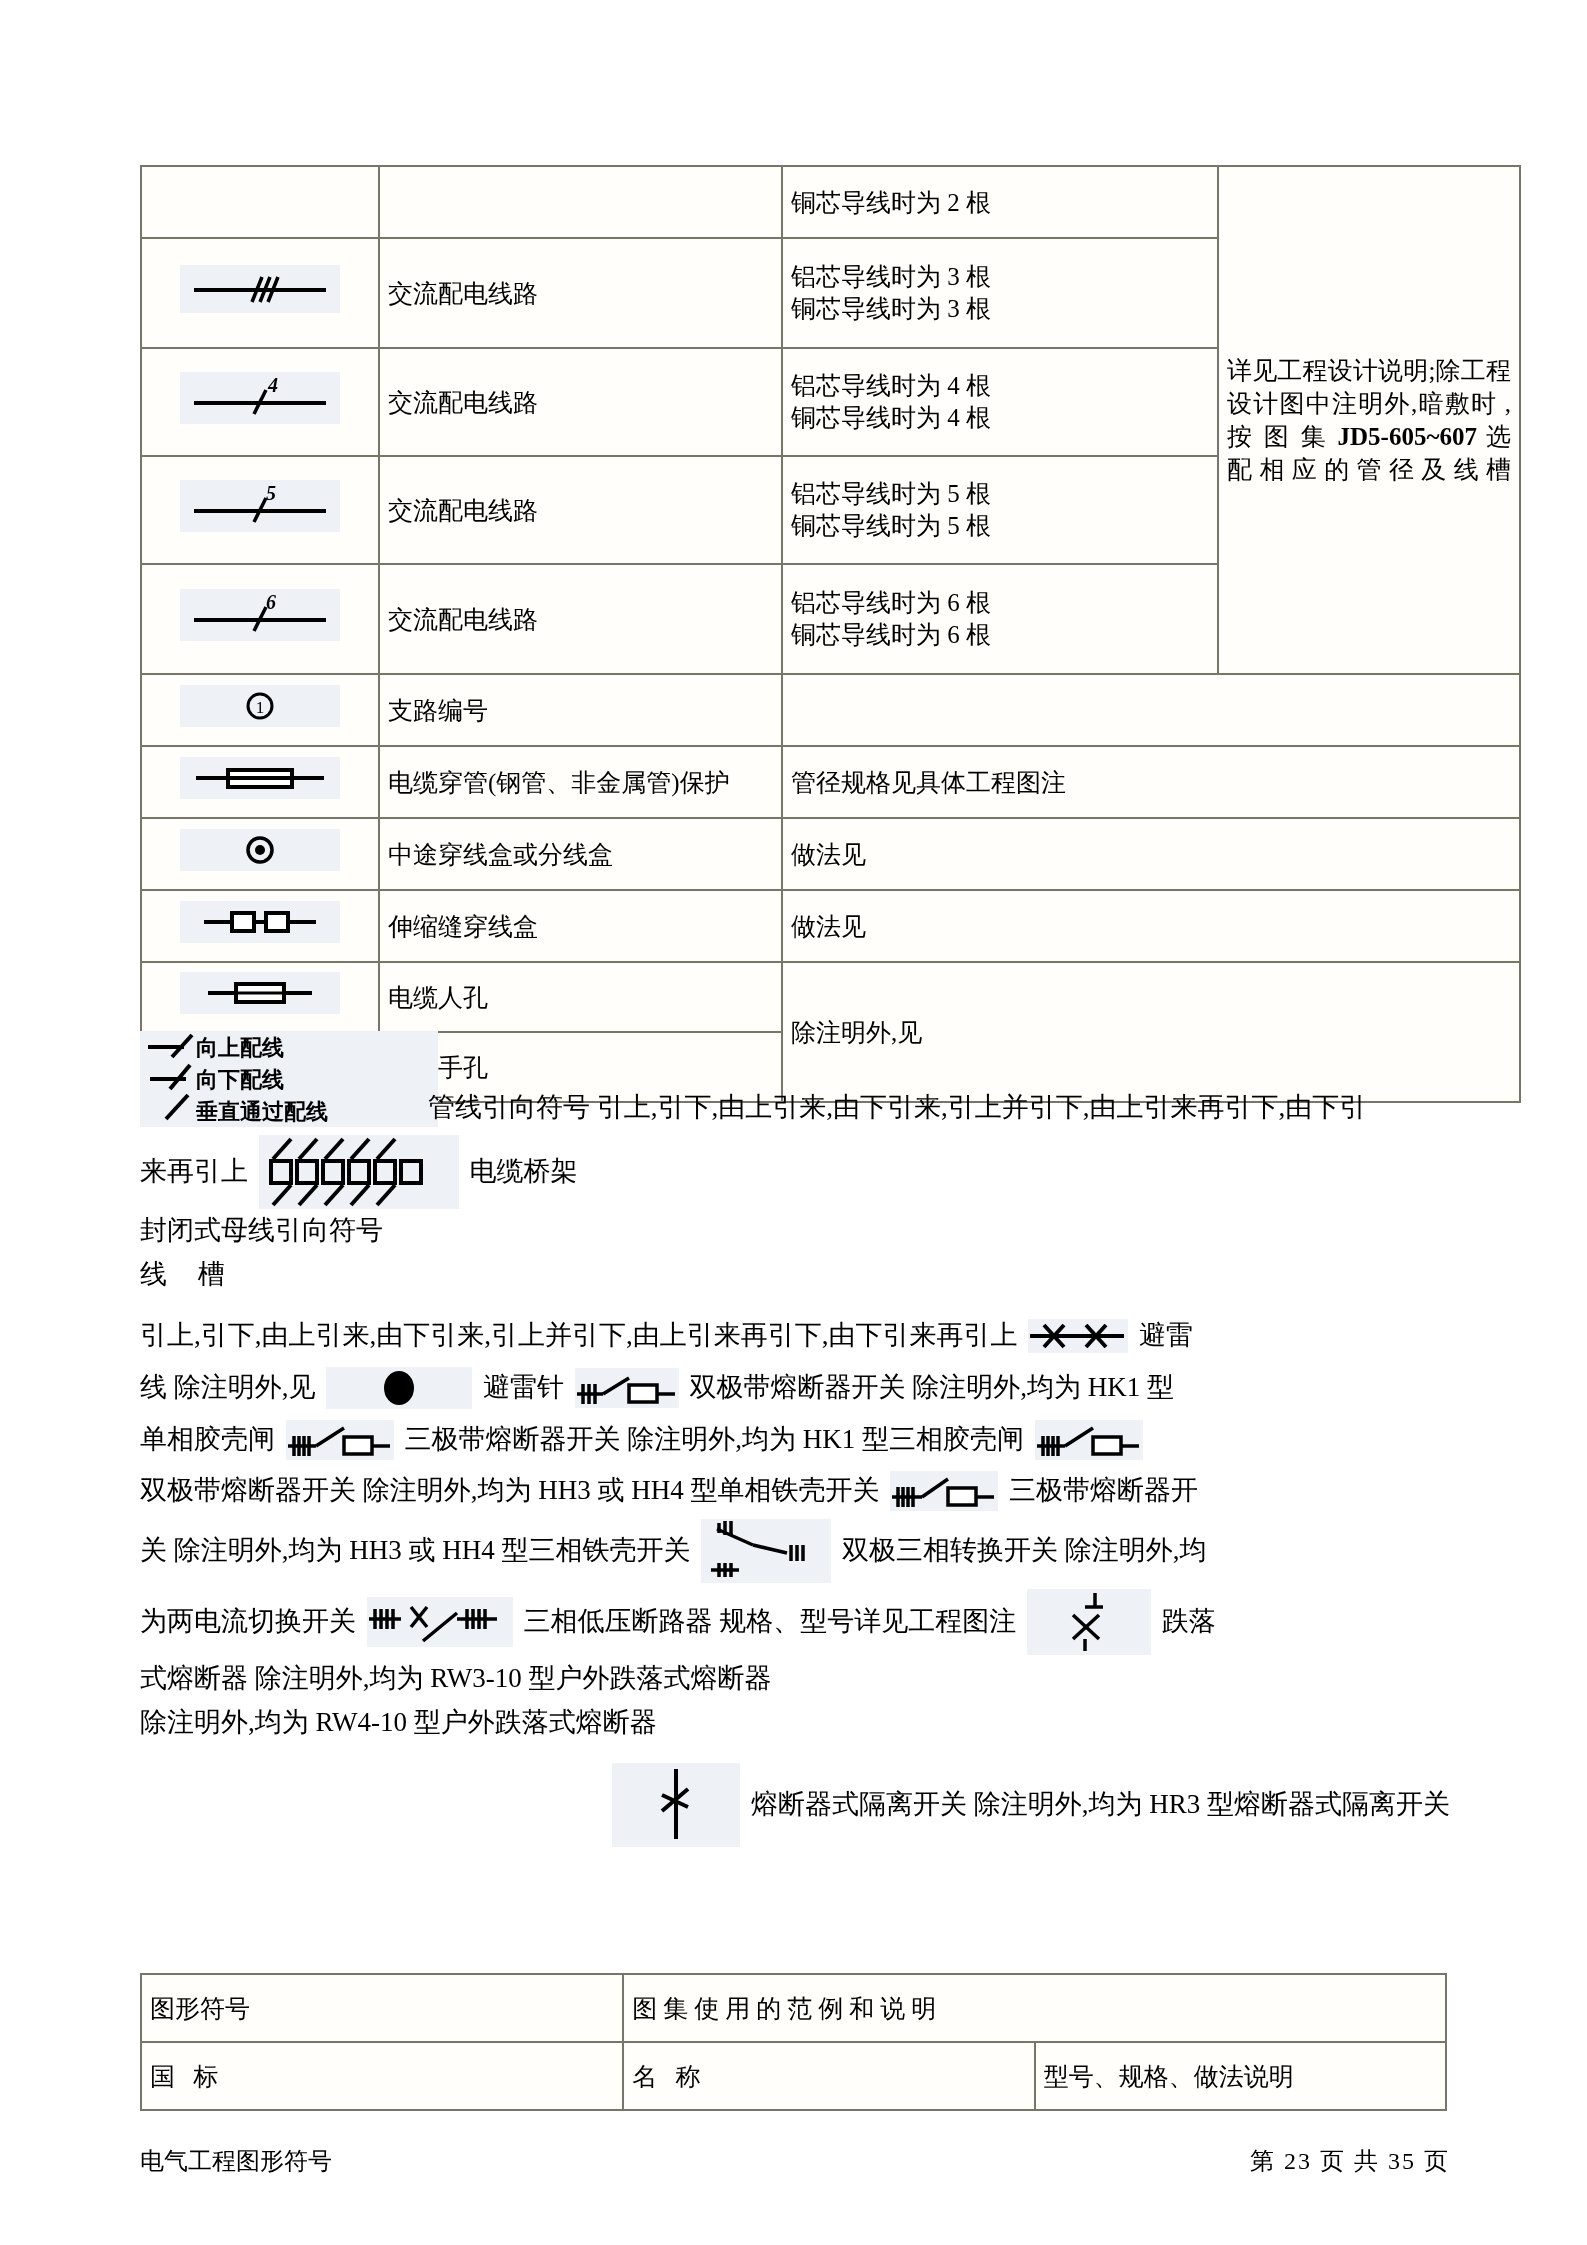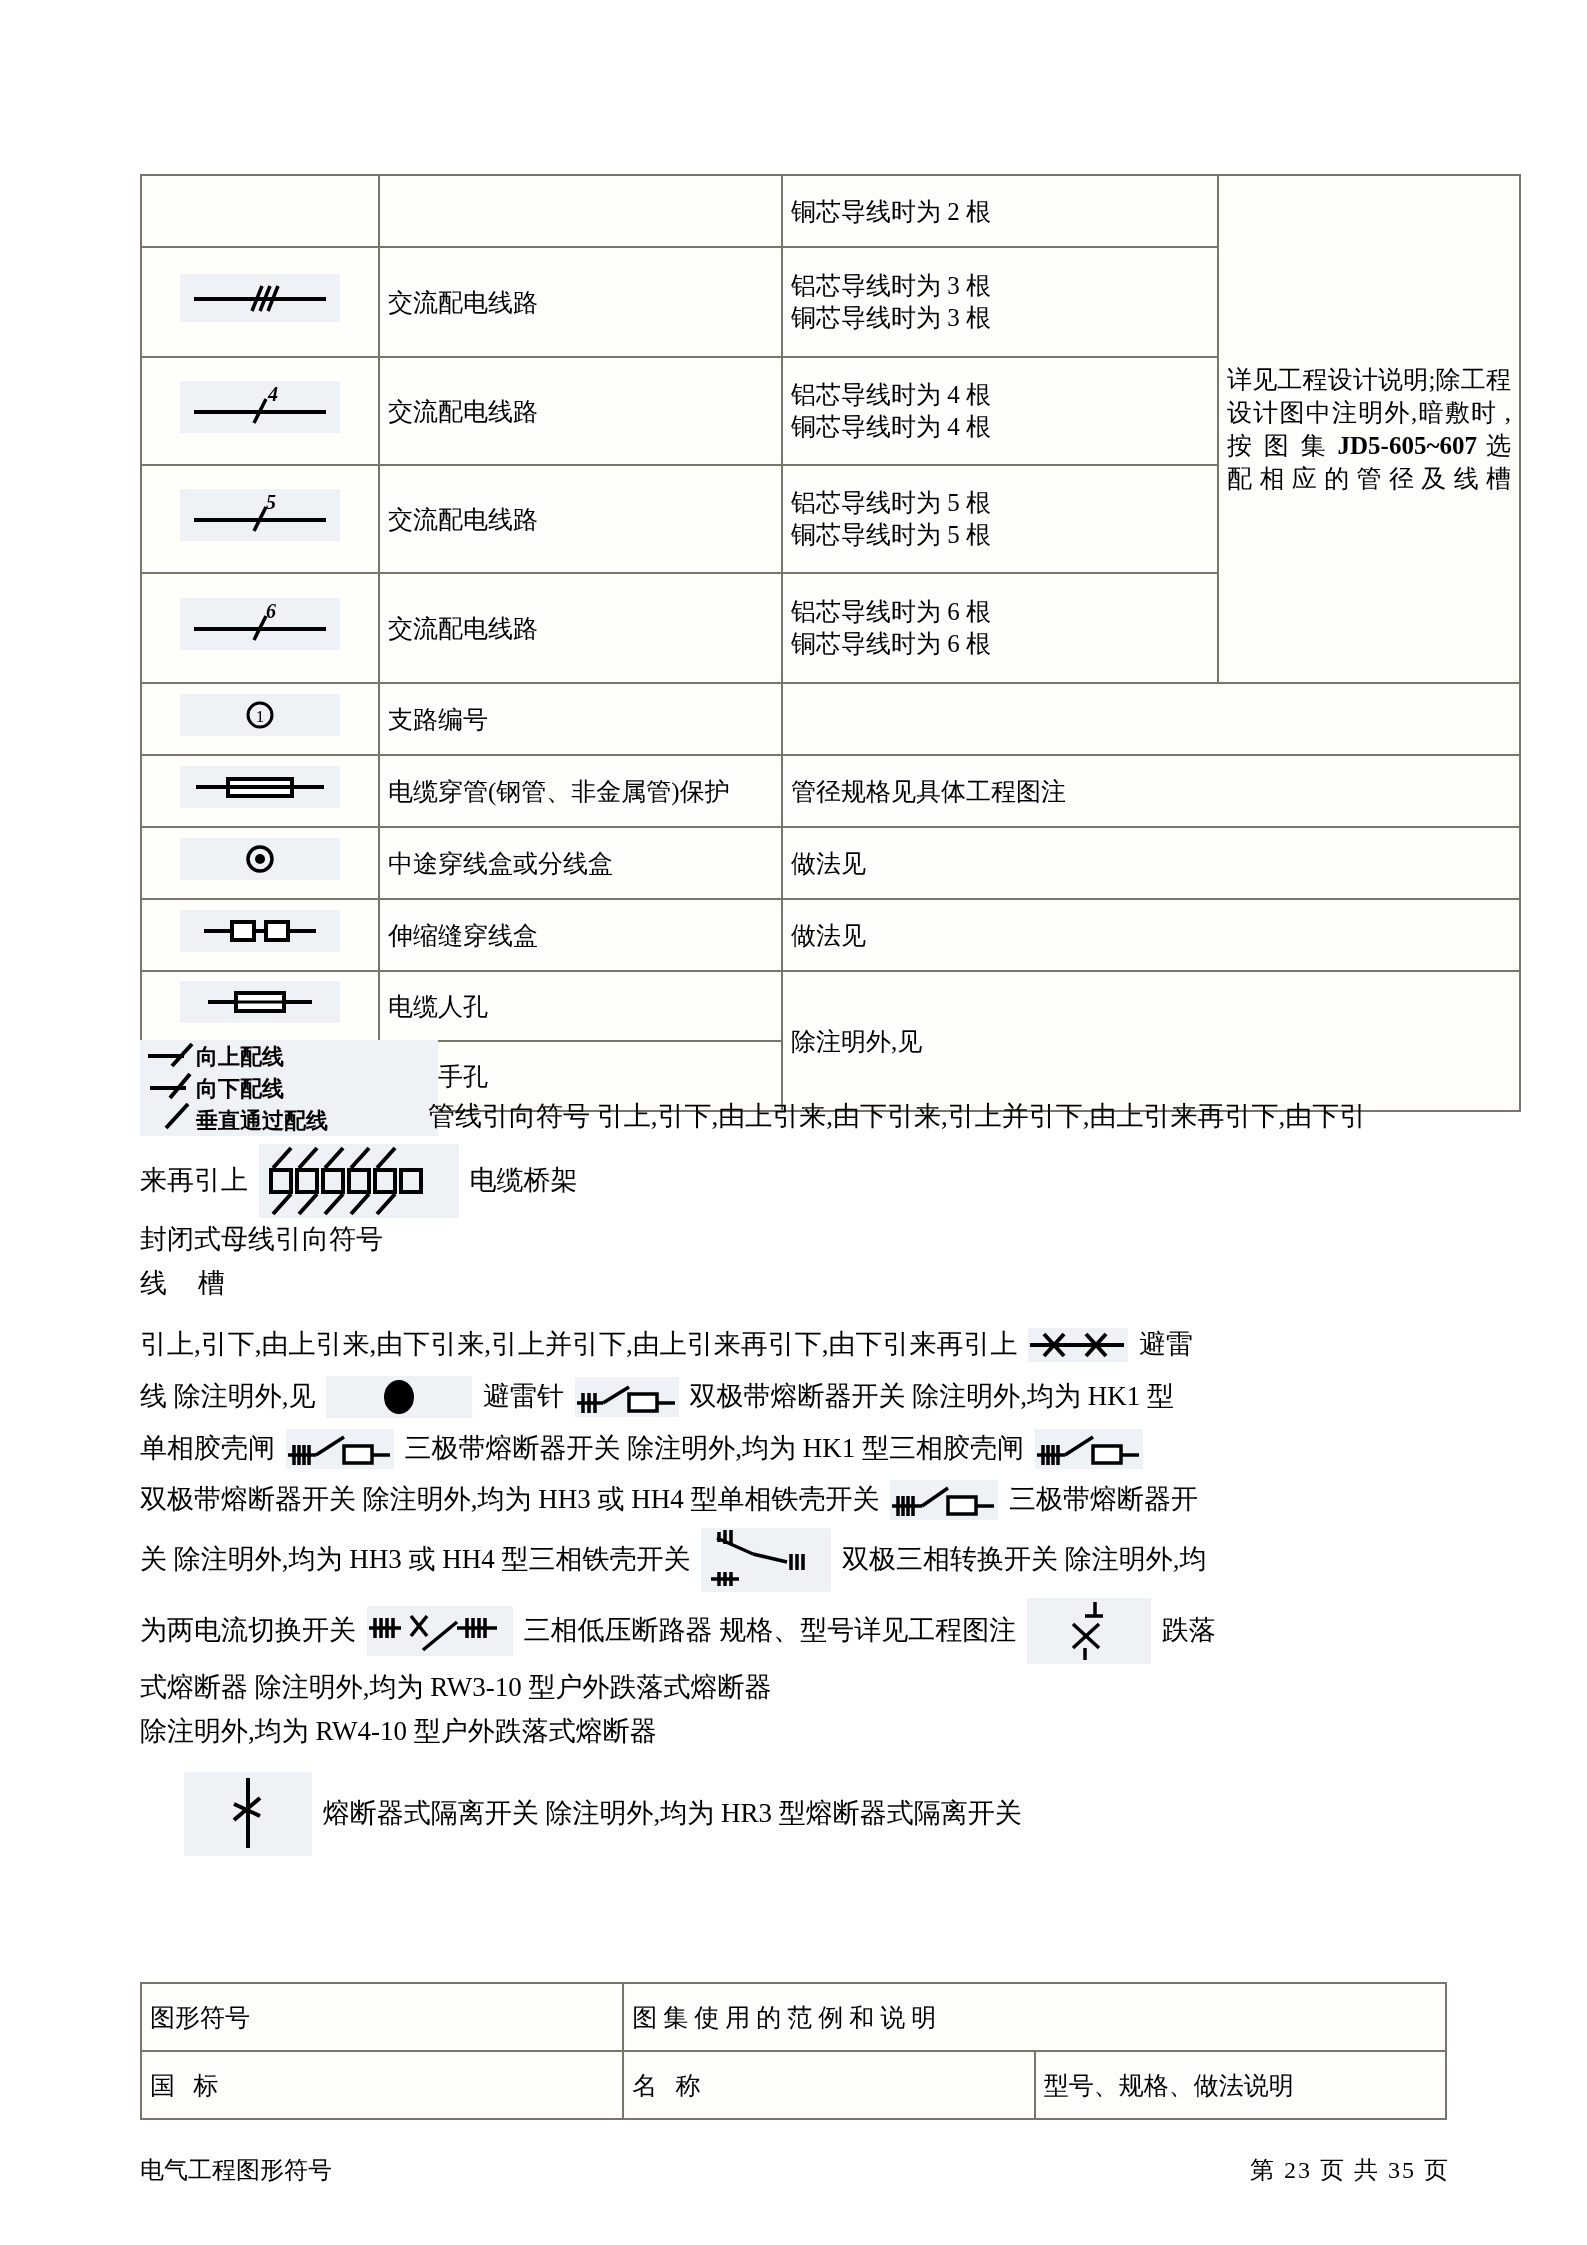--- a/index.html
+++ b/index.html
@@ -6,21 +6,21 @@
   body{
     width:1587px;height:2245px;
     background:#ffffff;
     font-family:"Liberation Serif","DejaVu Serif",serif;
     color:#000;
     position:relative;
     overflow:hidden;
   }
   .page{
     position:absolute;
-    left:0;top:16px;width:1587px;height:1788px;
+    left:0;top:7px;width:1587px;height:1788px;
   }
 
   
   table.doc{
     border-collapse:collapse;
     table-layout:fixed;
     background:#fffefb;
   }
   table.doc td{
     border:2px solid #76766a;
@@ -489,21 +489,21 @@
             <line x1="34" y1="50" x2="34" y2="62"></line>
           </g>
         </svg>
       </span>
       <span class="ib">跌落</span>
     </p>
 
     <p style="margin-top:2px;">式熔断器 除注明外,均为 RW3-10 型户外跌落式熔断器</p>
     <p>除注明外,均为 RW4-10 型户外跌落式熔断器</p>
 
-    <p style="margin-top:18px;padding-left:40px;">
+    <p style="margin-top:18px;padding-left:40px;text-align:right;">
       <span class="sym-inline" style="padding:4px 34px;">
         <svg width="60" height="76" viewBox="0 0 60 76">
           <g stroke="#000" stroke-width="4" fill="none">
             <line x1="30" y1="2" x2="30" y2="72"></line>
             <line x1="16" y1="44" x2="42" y2="22"></line>
             <line x1="16" y1="28" x2="42" y2="40"></line>
           </g>
         </svg>
       </span>
       <span class="ib">熔断器式隔离开关 除注明外,均为 HR3 型熔断器式隔离开关</span>

